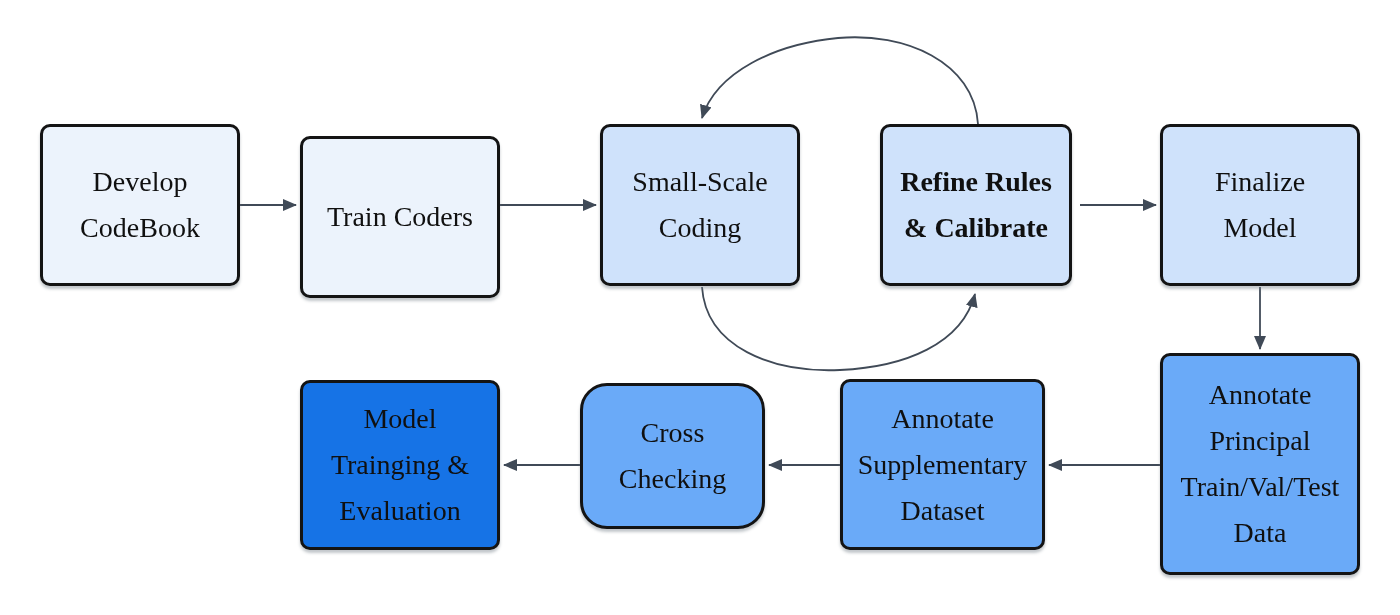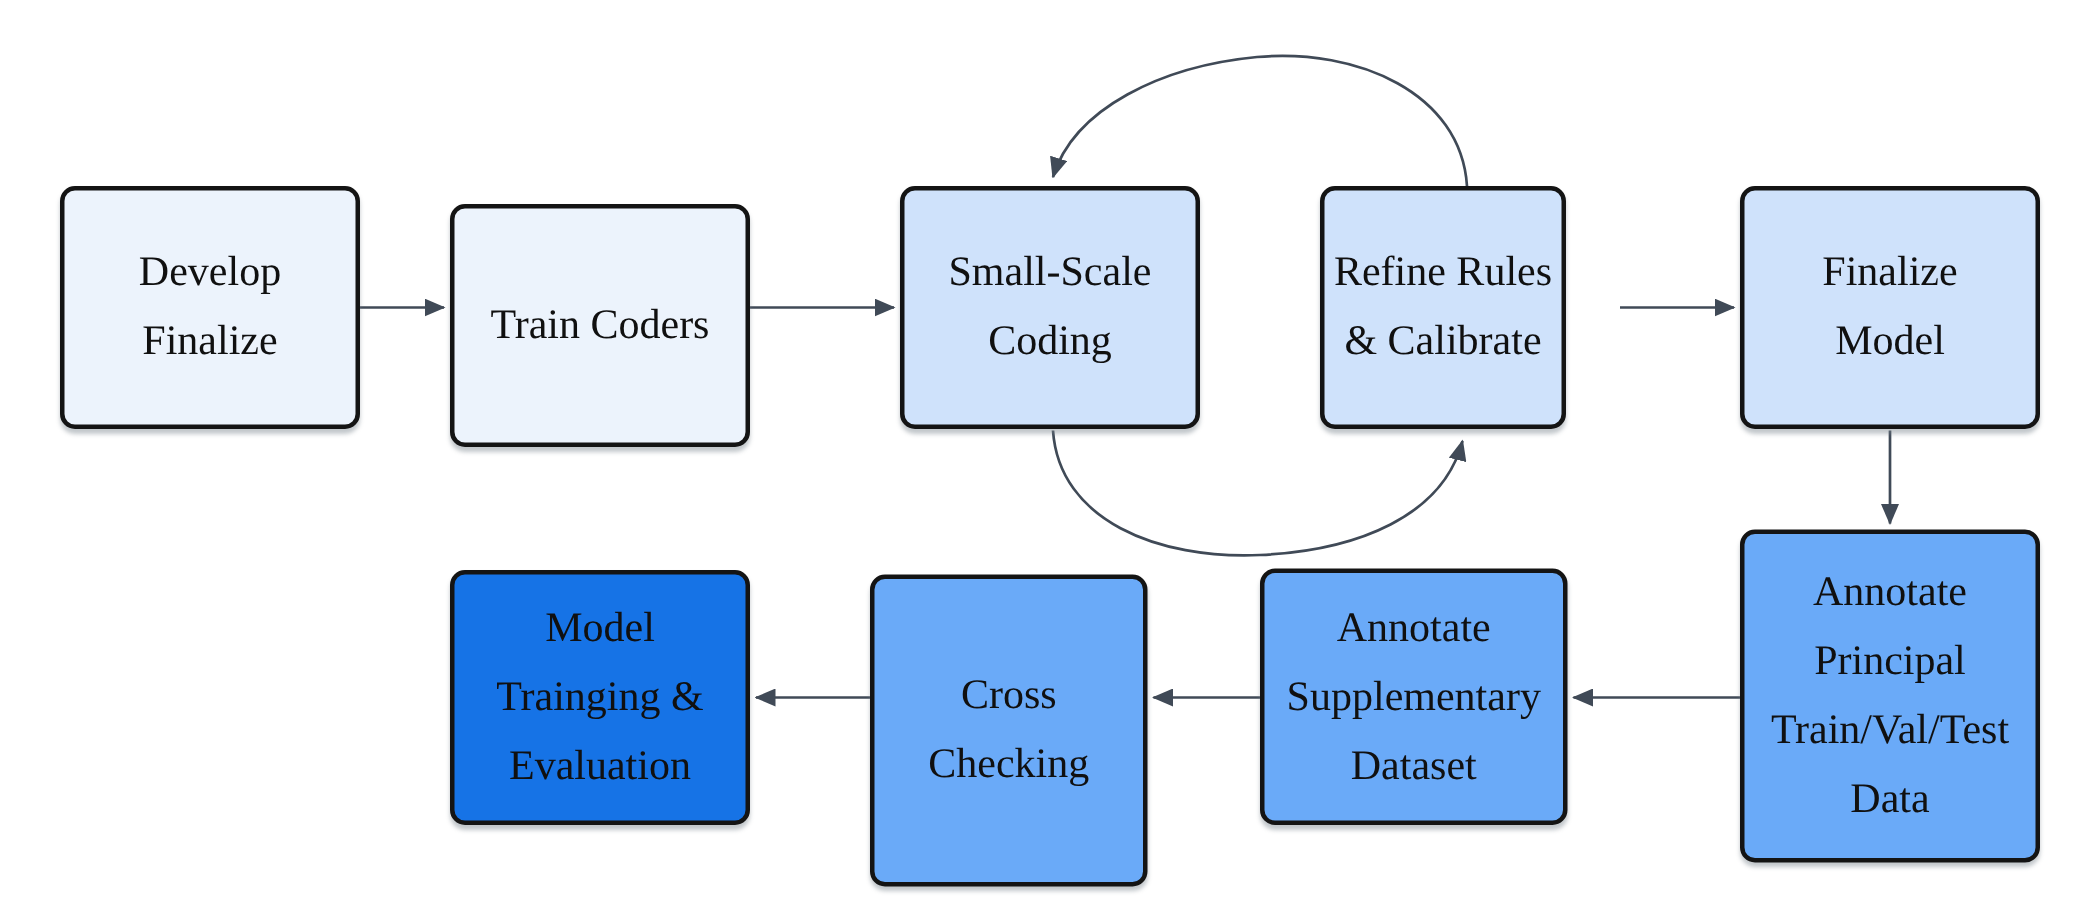--- a/index.html
+++ b/index.html
@@ -46,25 +46,25 @@
   }
   .node-label{white-space:pre-line;}
   .fill-lightest{background:var(--fill-lightest);}
   .fill-light{background:var(--fill-light);}
   .fill-medium{background:var(--fill-medium);}
   .fill-dark{background:var(--fill-dark);}
   
   .n-develop  {left:40px;  top:124px; width:200px; height:162px;}
   .n-train    {left:300px; top:124px; width:200px; height:162px;margin-top:12px;}
   .n-small    {left:600px; top:124px; width:200px; height:162px;}
-  .n-refine   {left:880px; top:124px; width:164px; height:162px;}
+  .n-refine   {left:880px; top:124px; width:192px; height:162px;font-weight:bold;}
   .n-finalize {left:1160px;top:124px; width:200px; height:162px;}
   
   .n-model    {left:300px; top:380px; width:200px; height:170px;}
-  .n-cross    {left:580px; top:383px; width:185px; height:208px;}
+  .n-cross    {left:580px; top:383px; width:185px; height:146px;border-radius:27px;}
   .n-supp     {left:840px; top:379px; width:205px; height:171px;}
   .n-principal{left:1160px;top:353px; width:200px; height:222px;}
 </style>
 </head>
 <body>
 
 <div class="canvas">
 
   <svg class="edges" viewBox="0 0 1400 615" xmlns="http://www.w3.org/2000/svg">
     <defs>
@@ -78,21 +78,21 @@
     <path class="connector" marker-end="url(#arrowhead)" d="M 1260 287 L 1260 349"></path>
     <path class="connector" marker-end="url(#arrowhead)" d="M 1160 465 L 1049 465"></path>
     <path class="connector" marker-end="url(#arrowhead)" d="M 840 465 L 769 465"></path>
     <path class="connector" marker-end="url(#arrowhead)" d="M 580 465 L 504 465"></path>
     <path class="connector" marker-end="url(#arrowhead)" d="M 978 124 C 974 62 905 32 838 38 C 775 44 716 72 702 118"></path>
     <path class="connector" marker-end="url(#arrowhead)" d="M 702 287 C 706 347 772 373 840 370 C 905 367 962 344 975 294"></path>
   </svg>
 
   <div class="node fill-lightest n-develop">
     <span class="node-label">Develop
-Finalize</span>
+CodeBook</span>
   </div>
 
   <div class="node fill-lightest n-train">
     <span class="node-label">Train Coders</span>
   </div>
 
   <div class="node fill-light n-small">
     <span class="node-label">Small-Scale
 Coding</span>
   </div>

